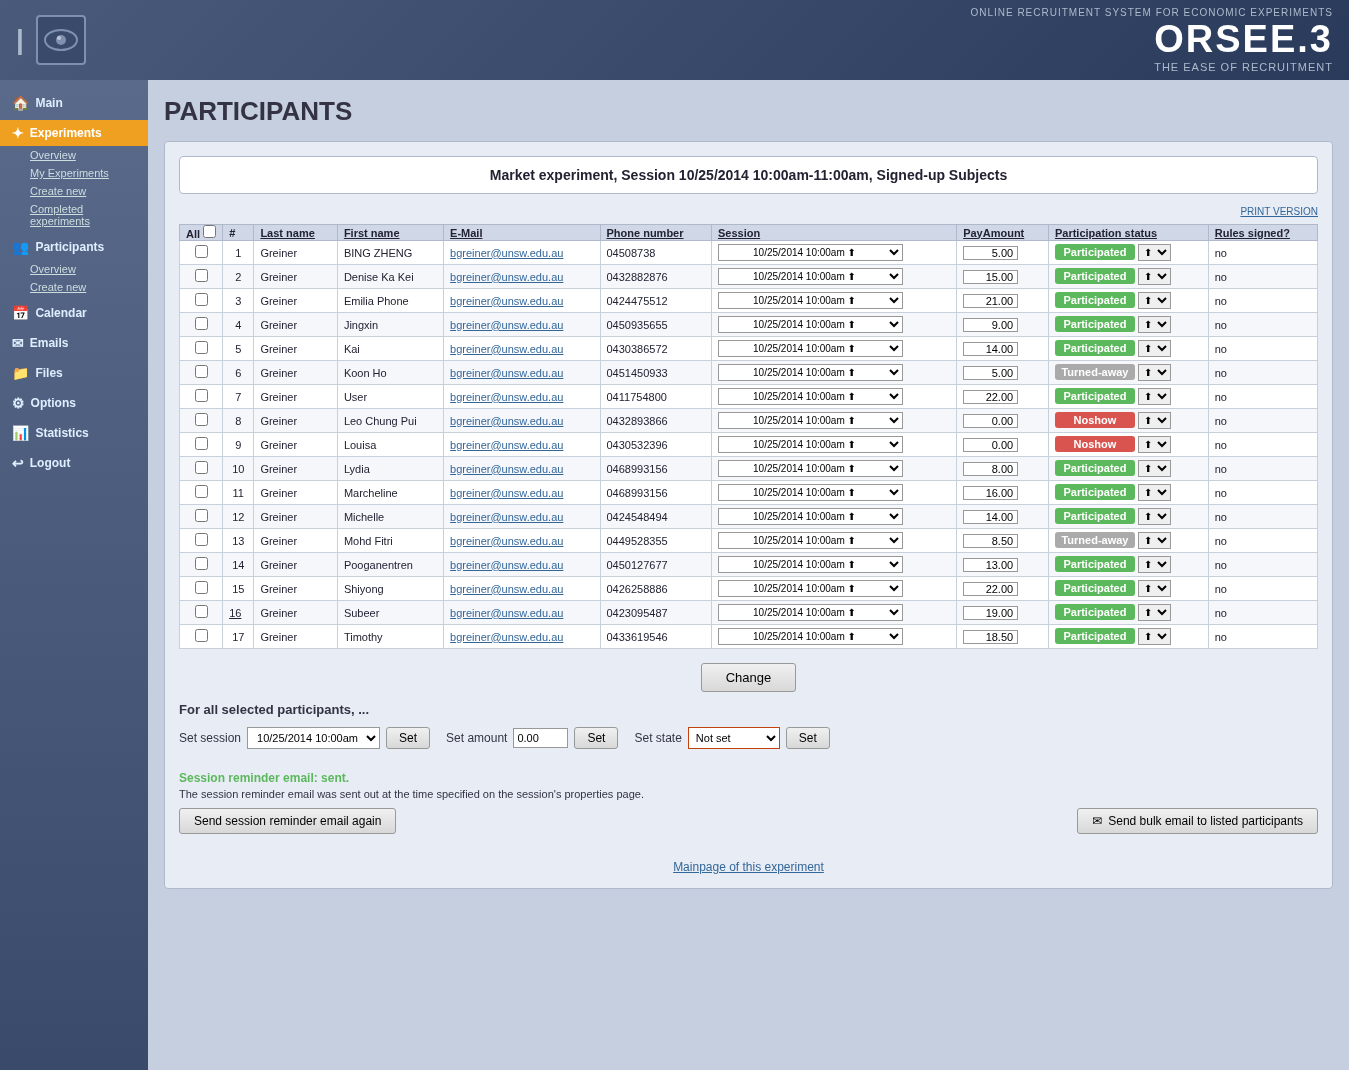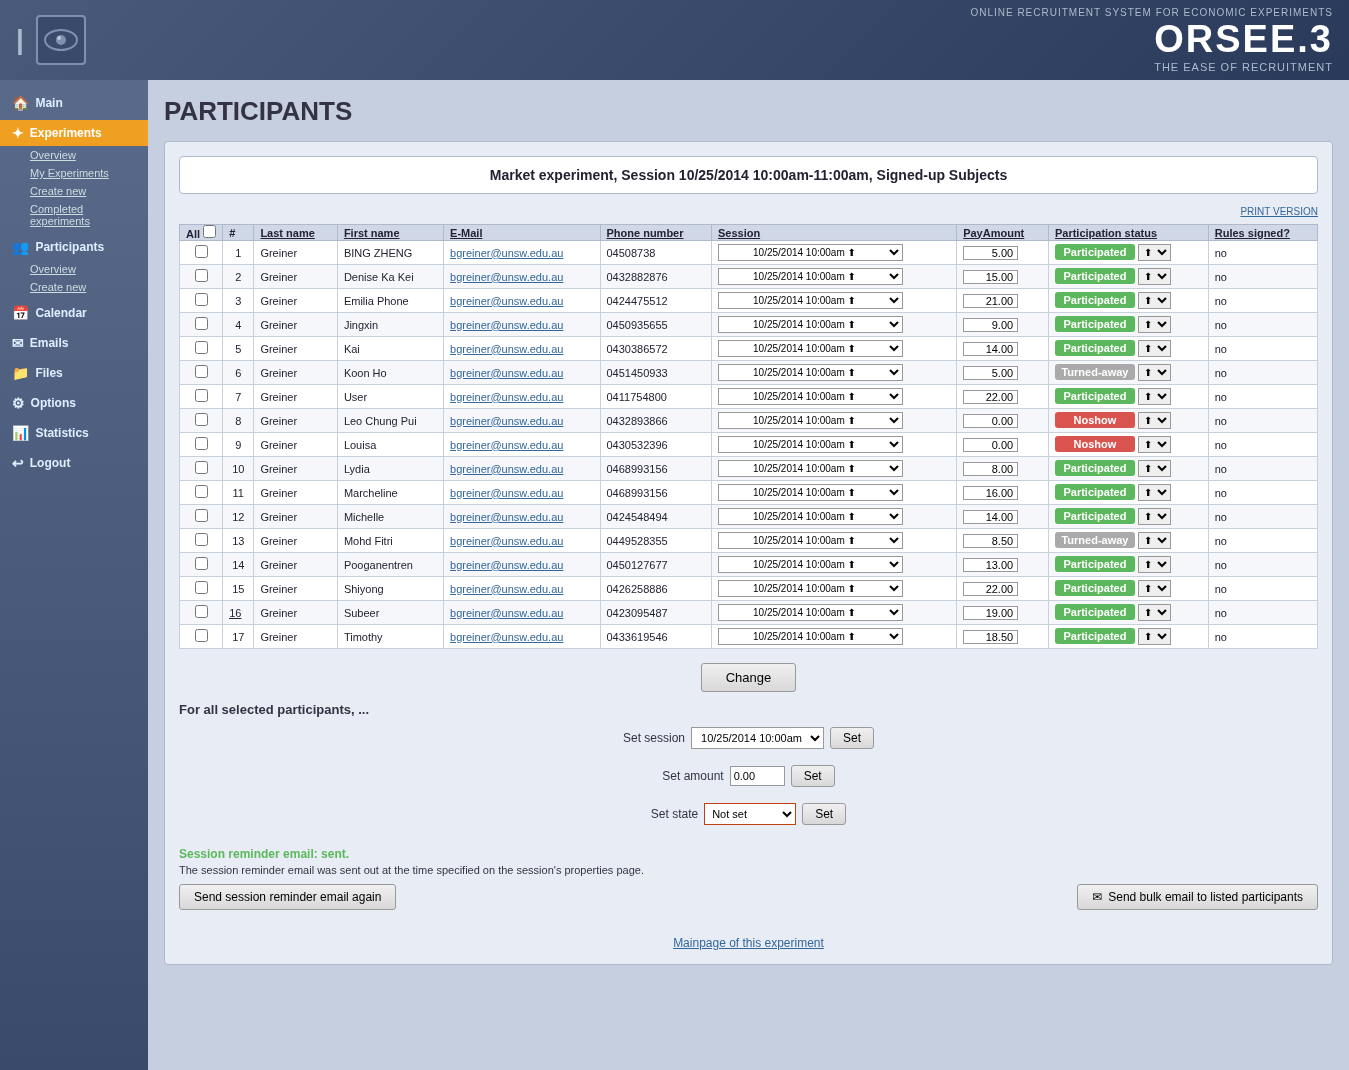--- a/index.html
+++ b/index.html
@@ -189,21 +189,20 @@
       font-weight: bold;
       color: #334;
       margin-bottom: 10px;
     }
     .set-row {
       display: flex;
       gap: 16px;
       align-items: center;
       flex-wrap: wrap;
       margin-bottom: 12px;
-      flex-direction: column;
     }
     .set-group {
       display: flex;
       align-items: center;
       gap: 6px;
     }
     .set-group label { font-size: 12px; color: #334; }
     .set-group select, .set-group input[type="text"] {
       font-size: 11px;
       padding: 3px 5px;

